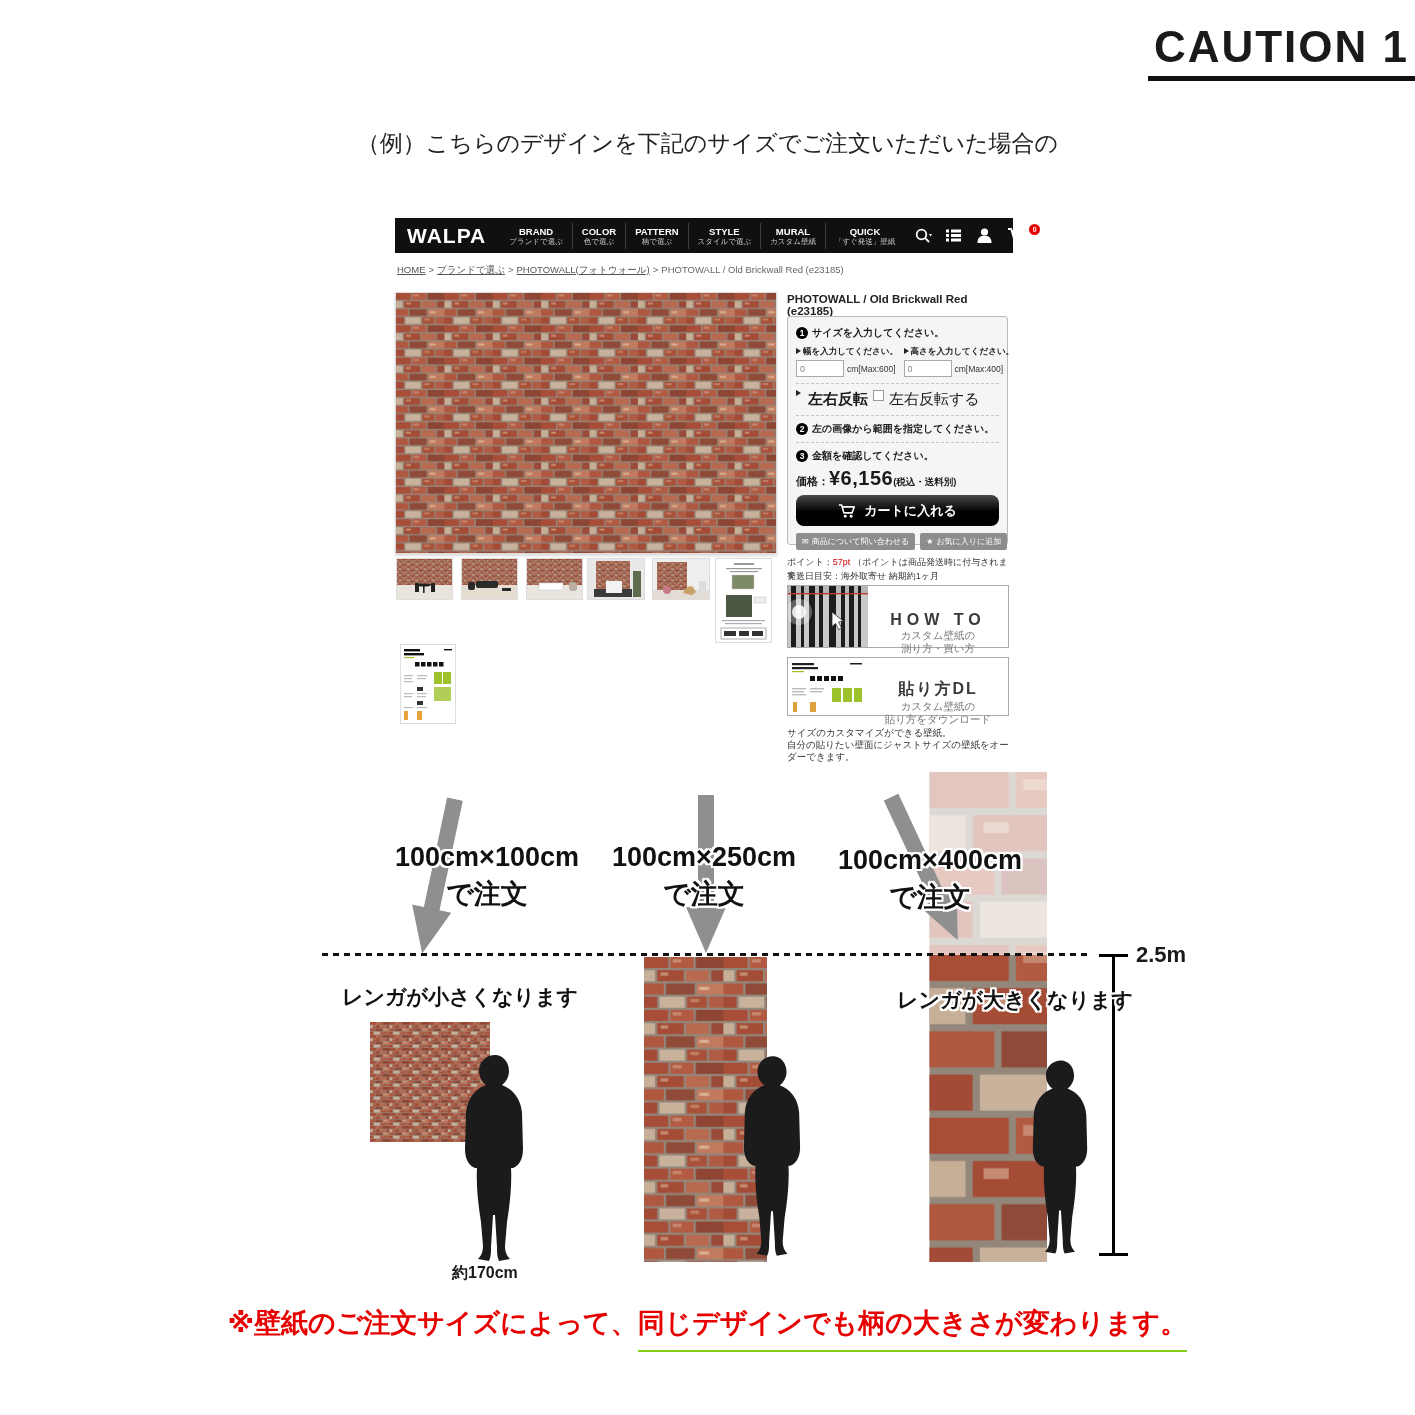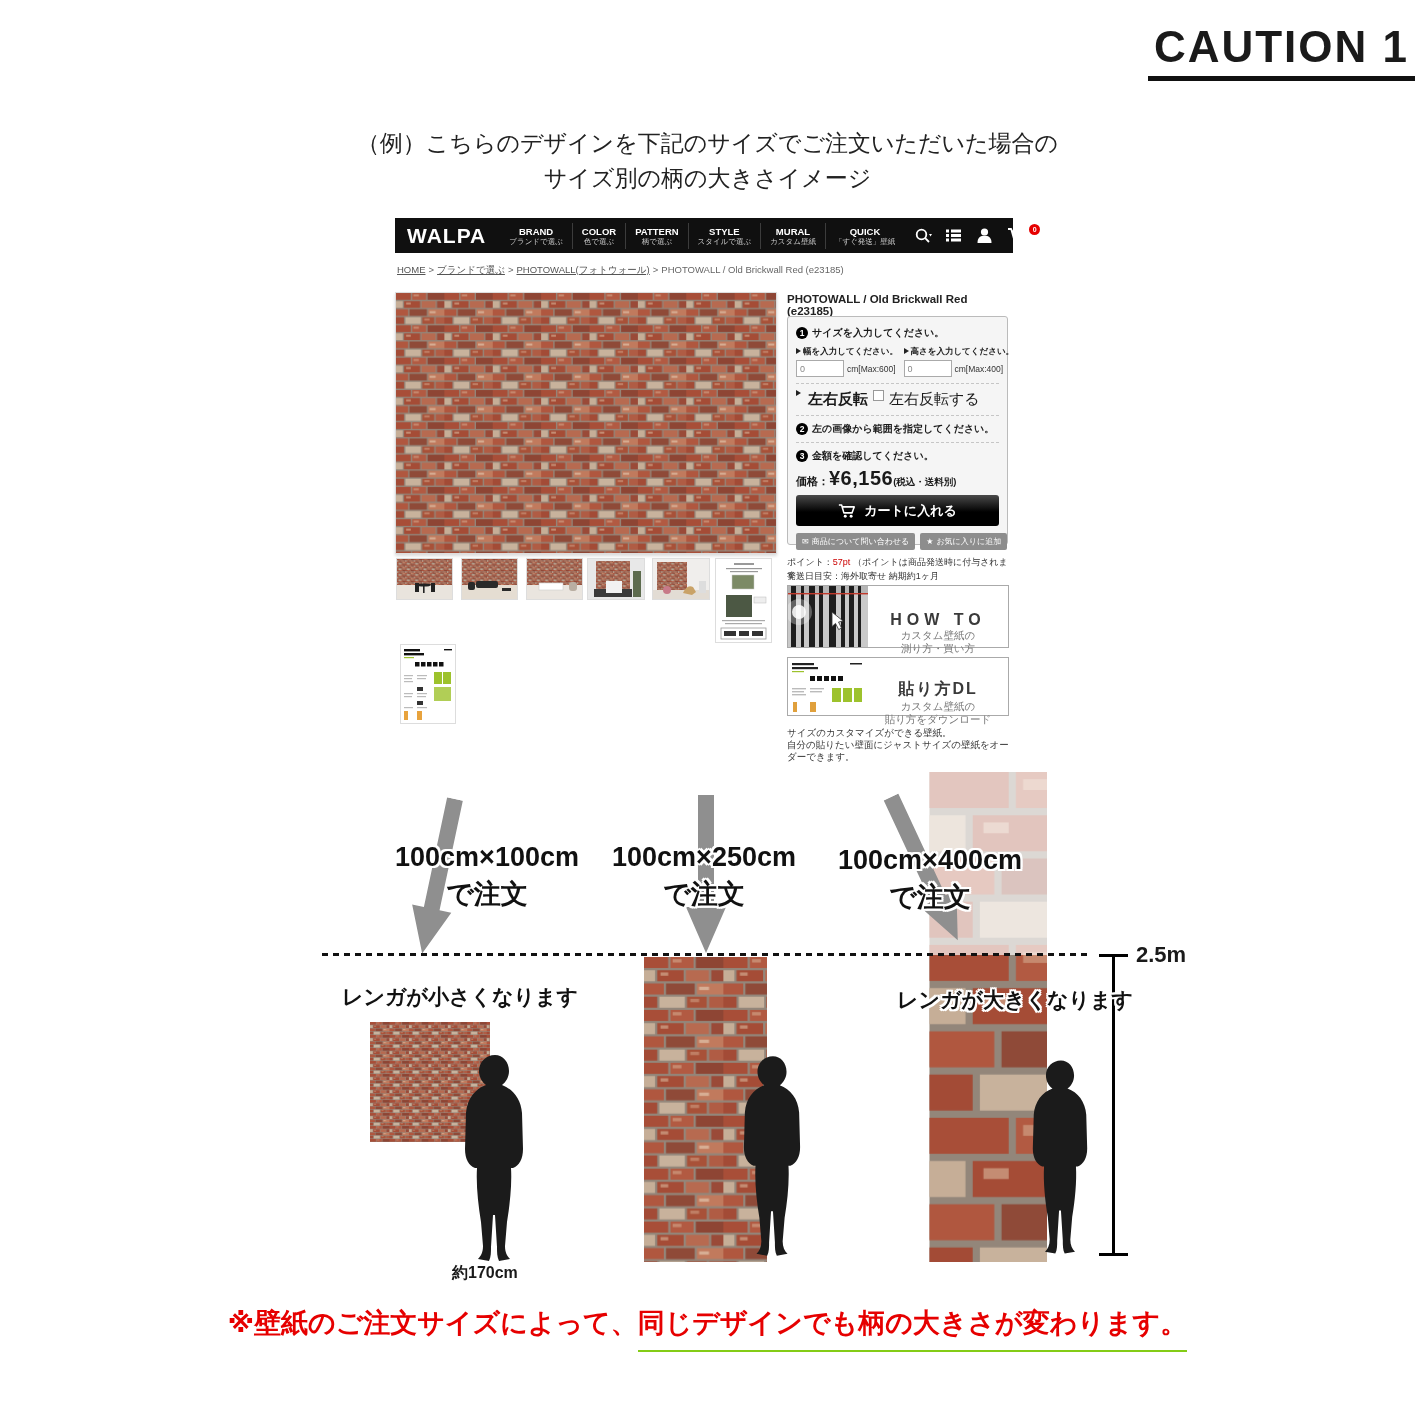--- a/index.html
+++ b/index.html
@@ -47,21 +47,21 @@
   .inbox{display:flex;align-items:center;gap:3px;}
   .inbox input{width:40px;height:15px;border:1px solid #aaa;background:#fff;font-size:9px;color:#888;padding:0 3px;}
   .inmax{font-size:8.5px;color:#333;}
   .dash-hr{border:none;border-top:1px dashed #c6c6c6;margin:6px 0;}
   .fliprow{display:flex;align-items:flex-start;gap:5px;font-size:15px;}
   .cb{display:inline-block;width:9px;height:9px;border:1px solid #999;background:#fff;}
   .pricerow{margin:4px 0 5px 0;}
   .price-label{font-size:11px;font-weight:bold;}
   .price-val{font-size:20px;font-weight:bold;letter-spacing:0.5px;}
   .price-note{font-size:9.5px;font-weight:bold;}
-  .cartbtn{width:100%;height:31px;border:none;border-radius:3px;color:#fff;font-size:13px;font-weight:bold;
+  .cartbtn{width:100%;height:31px;border:none;border-radius:8px;color:#fff;font-size:13px;font-weight:bold;
            background:linear-gradient(#4a4a4a,#000 55%);display:flex;align-items:center;justify-content:center;gap:7px;cursor:pointer;}
   .graybtns{display:flex;gap:5px;margin-top:7px;}
   .graybtn{flex:1;height:17px;background:#8d8d8d;border:none;border-radius:2px;color:#fff;font-size:8px;
            display:flex;align-items:center;justify-content:center;gap:3px;cursor:pointer;white-space:nowrap;}
   .ptline{left:787px;top:556px;width:230px;font-size:9px;color:#333;}
   .pt-red{color:#cc0000;}
   .shipline{left:787px;top:570px;width:230px;font-size:9px;color:#333;}
   .infobox{left:787px;top:585px;width:222px;height:63px;border:1px solid #aaa;background:#fff;display:flex;box-sizing:border-box;}
   .infobox2{left:787px;top:657px;width:222px;height:59px;border:1px solid #aaa;background:#fff;display:flex;box-sizing:border-box;}
   .ib-right{flex:1;display:flex;flex-direction:column;align-items:center;justify-content:center;}
@@ -131,21 +131,20 @@
           <use href="#btile"></use>
         </pattern>
       <path id="personP" d="M33,3 C41,3 47,10 47,19 C47,25 44,30 40,33 C51,37 59,47 60,61 L61,97 C61,107 57,114 51,116 L49,116 C50,132 48,152 45,170 L43,194 C43,200 45,204 48,207 L37,209 C35,205 35,200 35,195 L33,163 L31,163 L29,195 C29,200 29,205 27,209 L16,207 C19,204 21,200 21,194 L19,170 C16,152 14,132 15,116 L13,116 C7,114 3,107 3,97 L4,61 C5,47 13,37 24,33 C20,30 17,25 17,19 C17,10 24,3 33,3 Z"></path>
     </defs>
   </svg>
 
   <div class="abs main-title">
     <span>CAUTION 1</span>
   </div>
   <div class="abs subtitle" style="top:128px">（例）こちらのデザインを下記のサイズでご注文いただいた場合の</div>
-  <div class="abs subtitle" style="top:163px">サイズ別の柄の大きさイメージ</div>
 
   <div class="abs site-header">
     <div class="logo">WALPA</div>
     <div class="nav">
       <div class="nav-item" style="border-left:none">
         <span class="nav-en">BRAND</span>
           <span class="nav-jp">ブランドで選ぶ</span>
         </div>
       <div class="nav-item">
         <span class="nav-en">COLOR</span>

